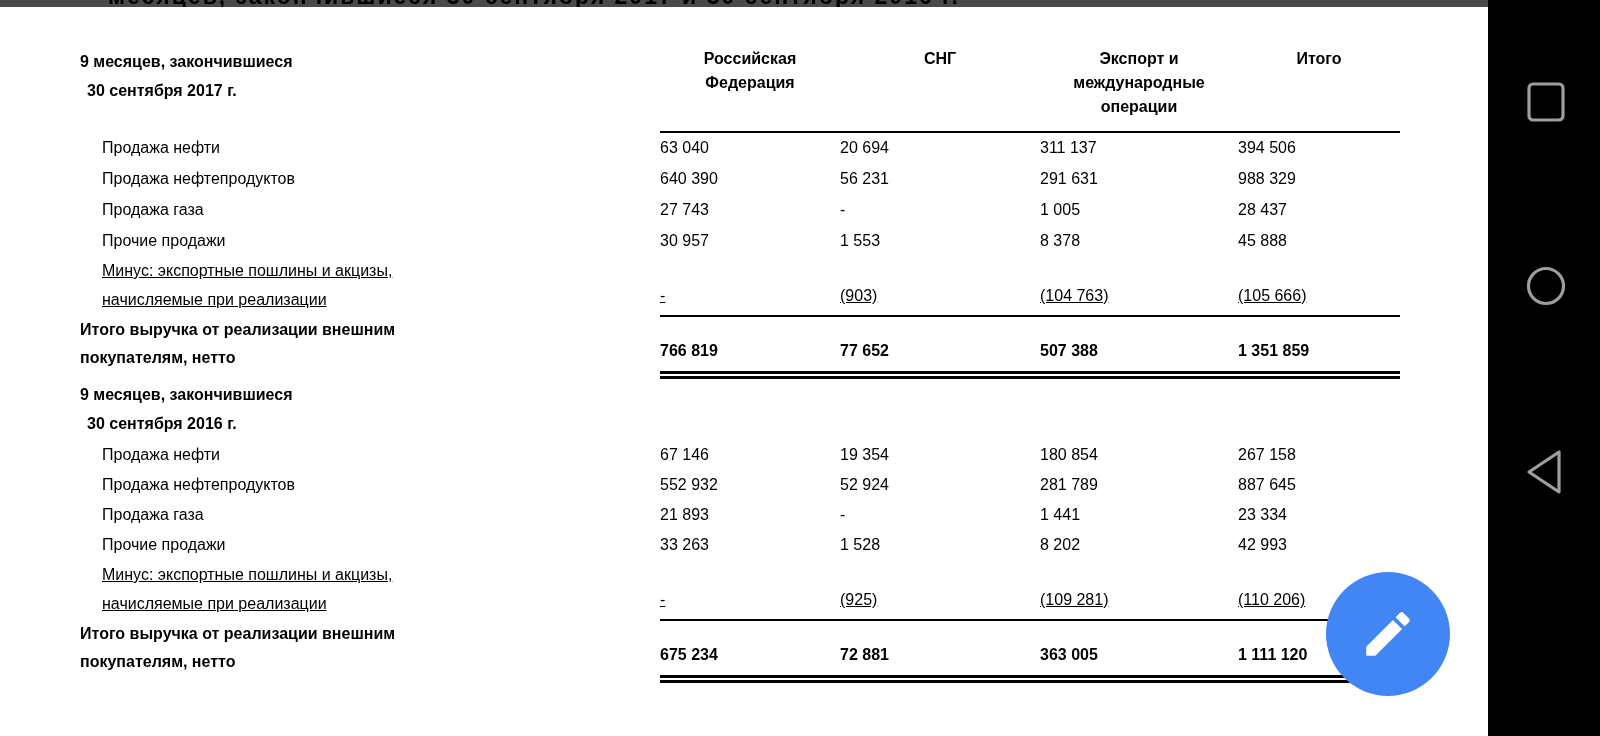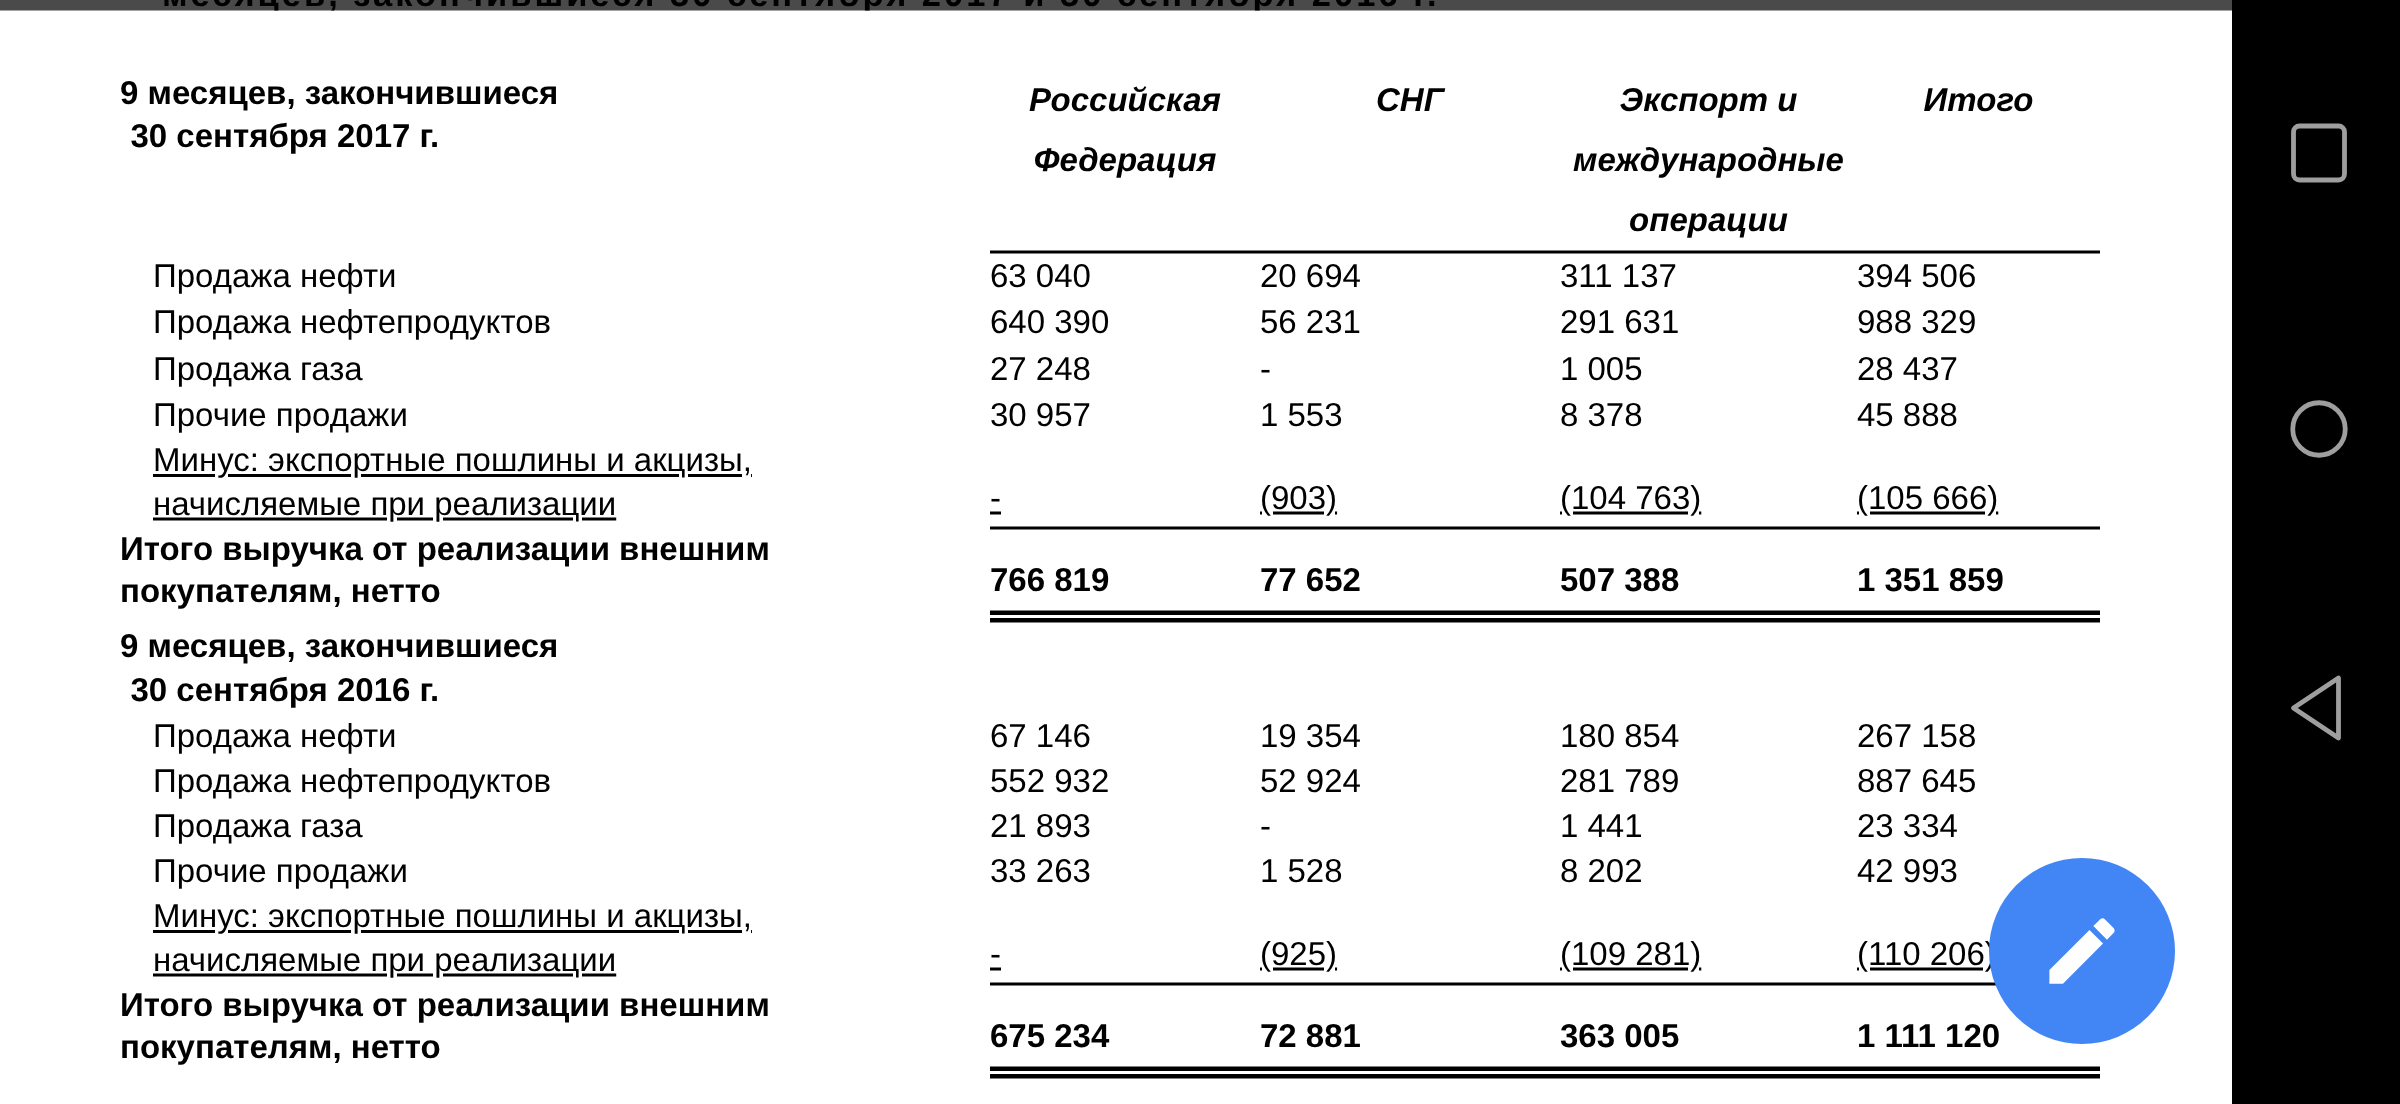--- a/index.html
+++ b/index.html
@@ -10,30 +10,30 @@
   }
   
   .top-strip { position:absolute; left:0; top:0; width:1488px; height:7px;
     background:#4a4a4a; overflow:hidden; }
   .top-strip-text { position:absolute; left:108px; top:-17px; font-size:23px;
     font-weight:bold; letter-spacing:2px; white-space:nowrap; color:#000; }
 
   
   .page { position:absolute; left:72px; top:42px; width:1328px; }
   table { border-collapse:collapse; table-layout:fixed; width:1328px;
-    font-size:22px; color:#000; }
+    font-size:16px; color:#000; }
   td { padding:0; vertical-align:middle; overflow:hidden; }
   td.num { padding-right:15px; white-space:nowrap; }
   td.num.paren { padding-right:1px; }
   tr.hdr { height:90px; }
   tr.hdr td { vertical-align:top; }
   td.sec-title { font-weight:bold; padding-left:8px; padding-top:5px; line-height:29px; }
   td.sec-title .t2 { padding-left:7px; }
-  td.ch { font-weight:bold; text-align:center; padding-top:5px; line-height:40px;
-    border-bottom:2px solid #000;font-style:italic; }
+  td.ch { font-weight:bold; text-align:center; padding-top:5px; line-height:24px;
+    border-bottom:2px solid #000; }
   tr.data { height:31px; }
   tr.data16 { height:30px; }
   td.ind { padding-left:30px; }
   tr.minus { height:52px; }
   tr.minus td { vertical-align:bottom; line-height:29px;text-decoration:underline; }
   tr.minus td.num { padding-bottom:5px; border-bottom:2px solid #000; }
   tr.minus td.lbl { padding-bottom:2px; }
   tr.total { height:55px; font-weight:bold;margin-top:28px; }
   tr.total td { vertical-align:bottom; line-height:28px; }
   tr.total td.lbl { padding-left:8px; padding-bottom:3px; }
@@ -94,21 +94,21 @@
     </tr>
     <tr class="data">
       <td class="lbl ind">Продажа нефтепродуктов</td>
       <td class="num">640 390</td>
       <td class="num">56 231</td>
       <td class="num">291 631</td>
       <td class="num">988 329</td>
     </tr>
     <tr class="data">
       <td class="lbl ind">Продажа газа</td>
-      <td class="num">27 248</td>
+      <td class="num">27 743</td>
       <td class="num">-</td>
       <td class="num">1 005</td>
       <td class="num">28 437</td>
     </tr>
     <tr class="data">
       <td class="lbl ind">Прочие продажи</td>
       <td class="num">30 957</td>
       <td class="num">1 553</td>
       <td class="num">8 378</td>
       <td class="num">45 888</td>

